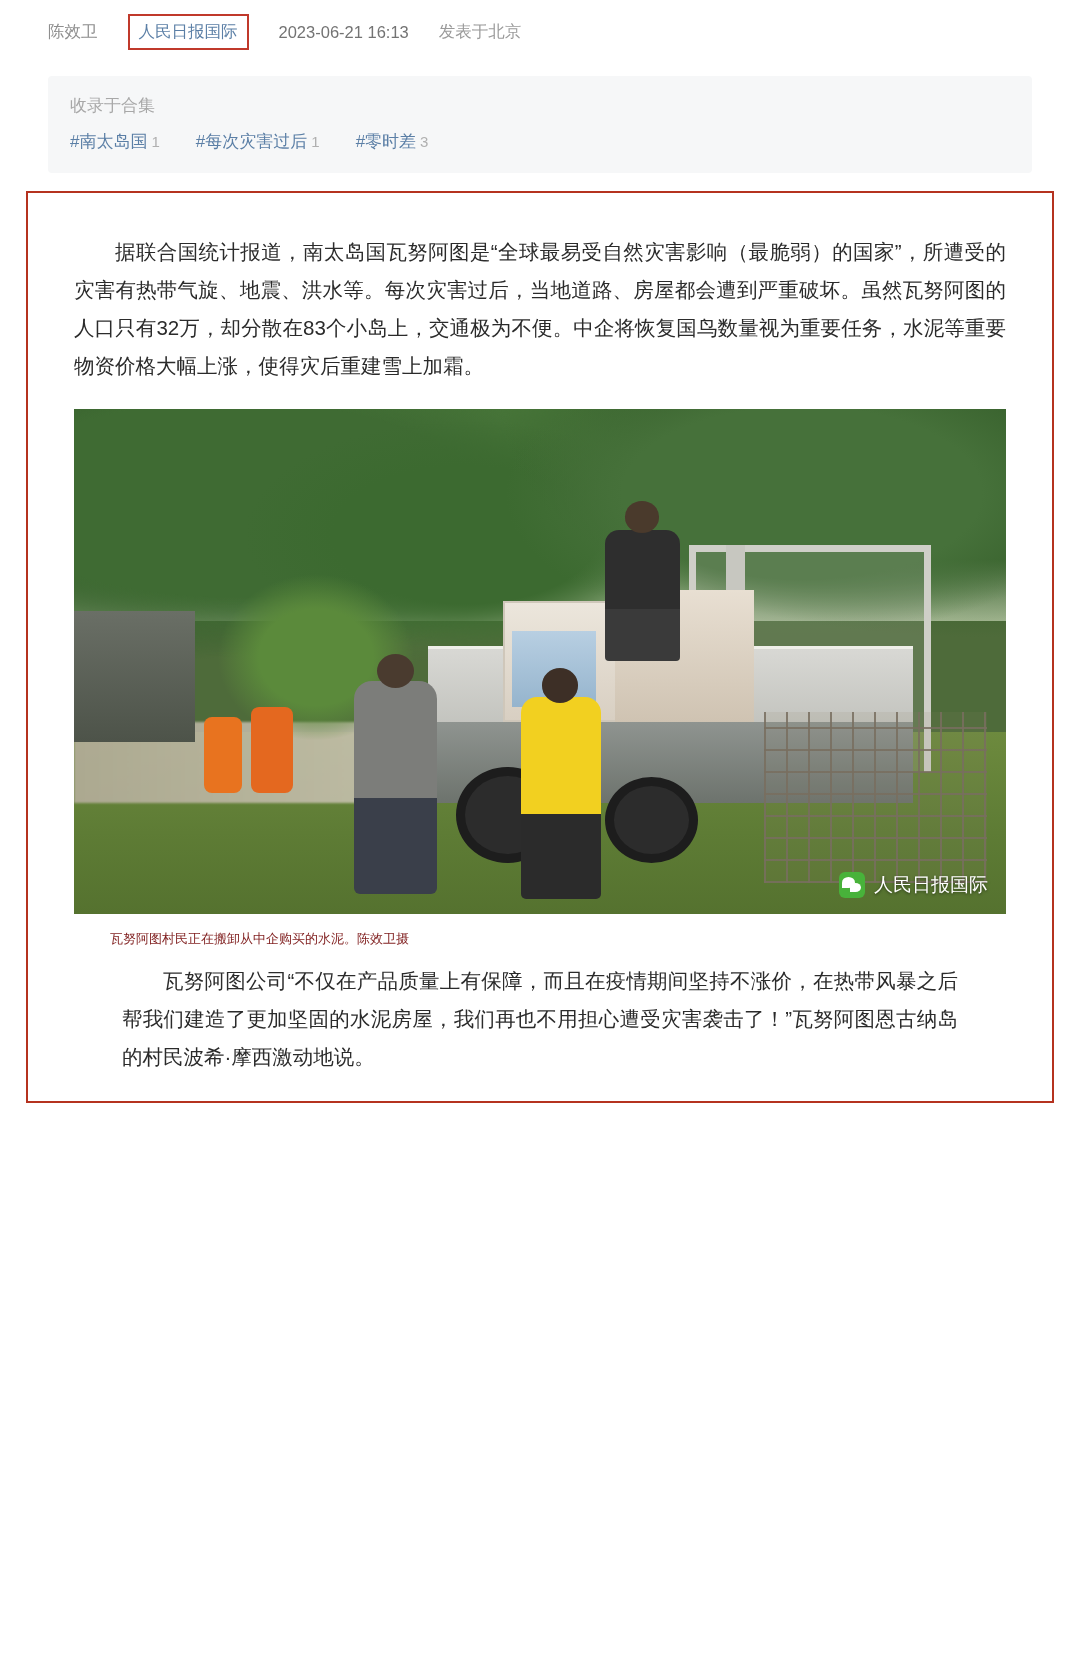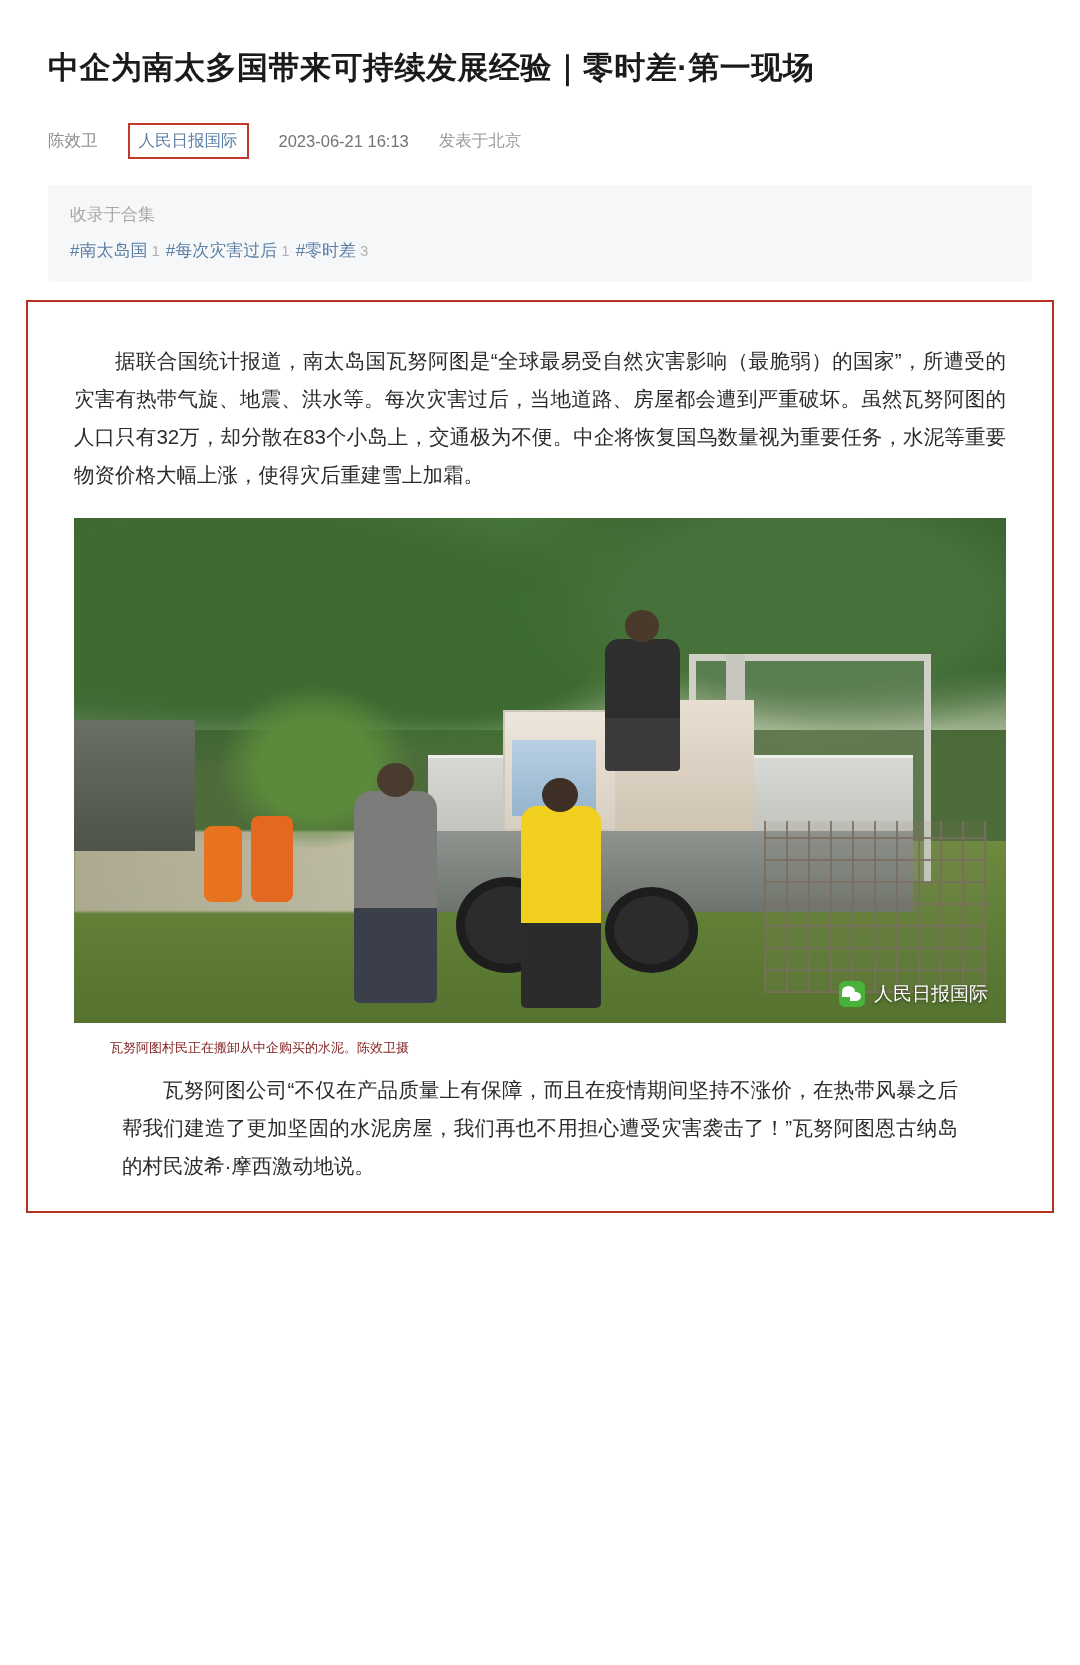--- a/index.html
+++ b/index.html
@@ -60,21 +60,21 @@
     padding: 18px 22px 20px 22px;
   }
   .collection-label {
     color: #a8a8a8;
     font-size: 17px;
     margin-bottom: 13px;
   }
   .tag-row {
     display: flex;
     align-items: center;
-    gap: 6px;
+    gap: 36px;
     font-size: 17px;
   }
   .tag {
     color: #5b7fa6;
   }
   .tag-count {
     color: #b0b0b0;
     font-size: 15px;
     margin-left: 4px;
   }
@@ -286,21 +286,20 @@
     padding: 0 48px;
     margin-top: 14px;
   }
   .closing .para { text-indent: 2em; }
 </style>
 </head>
 <body>
 
 <div class="page">
 
-  <h1 class="article-title">中企为南太多国带来可持续发展经验｜零时差·第一现场</h1>
 
   <div class="byline">
     <span class="author">陈效卫</span>
     <span class="source-wrap">
       <span class="source">人民日报国际</span>
     </span>
     <span class="date">2023-06-21 16:13</span>
     <span class="location">发表于北京</span>
   </div>
 

